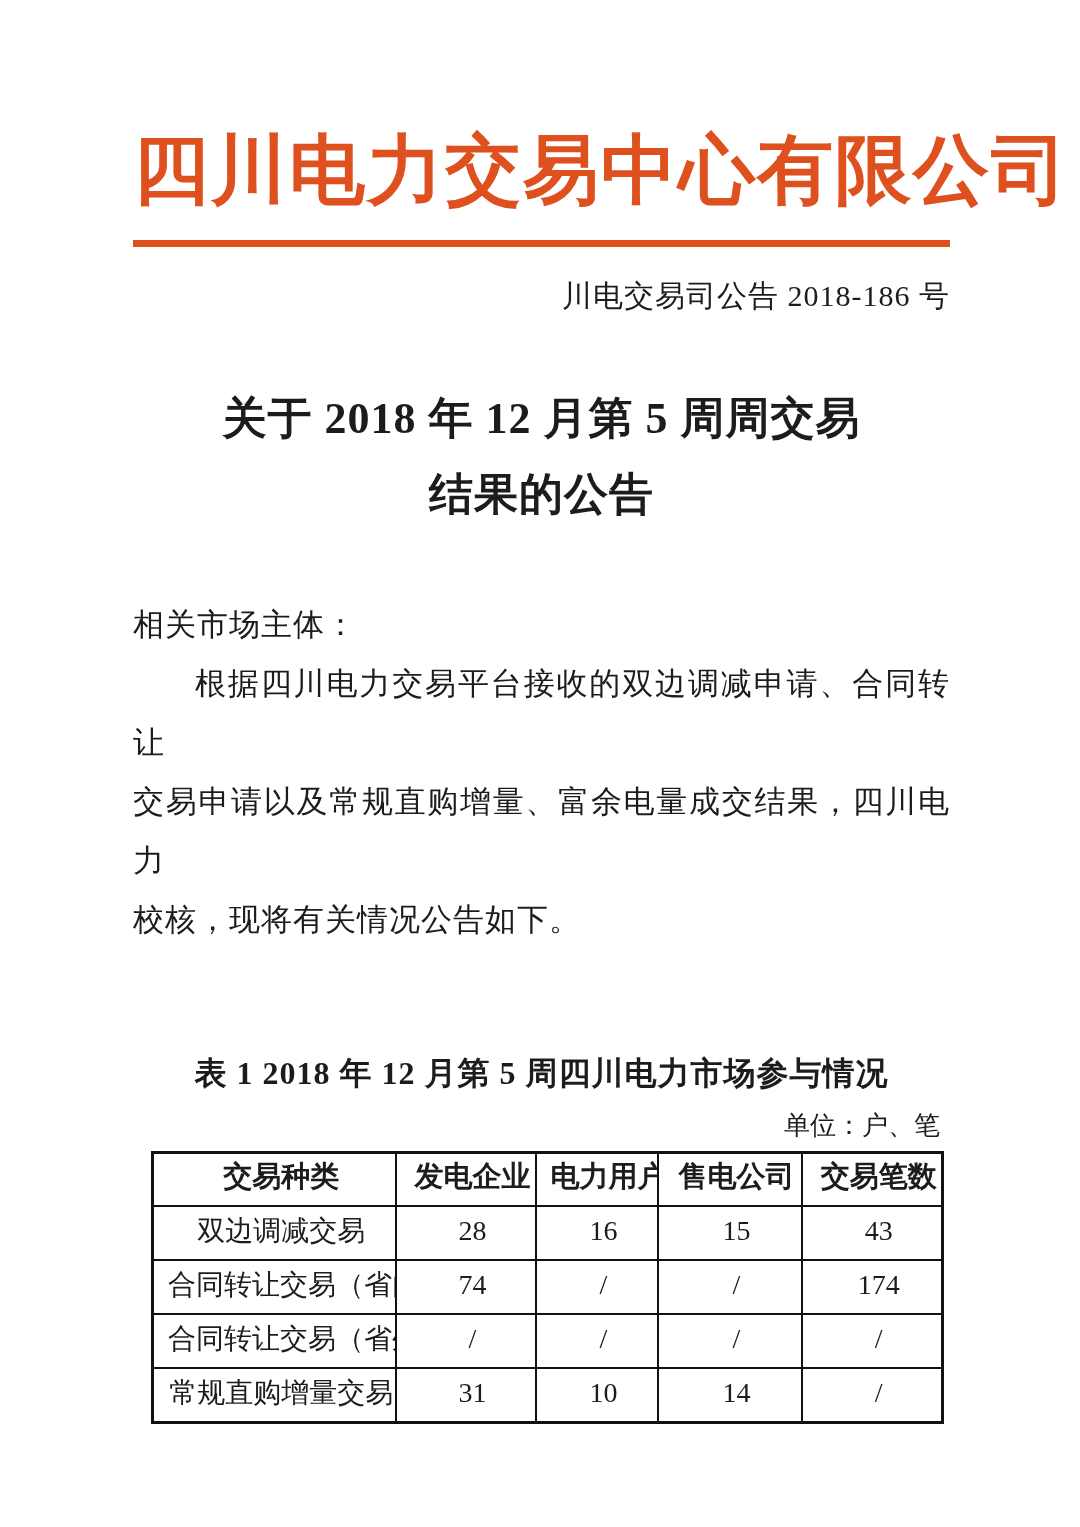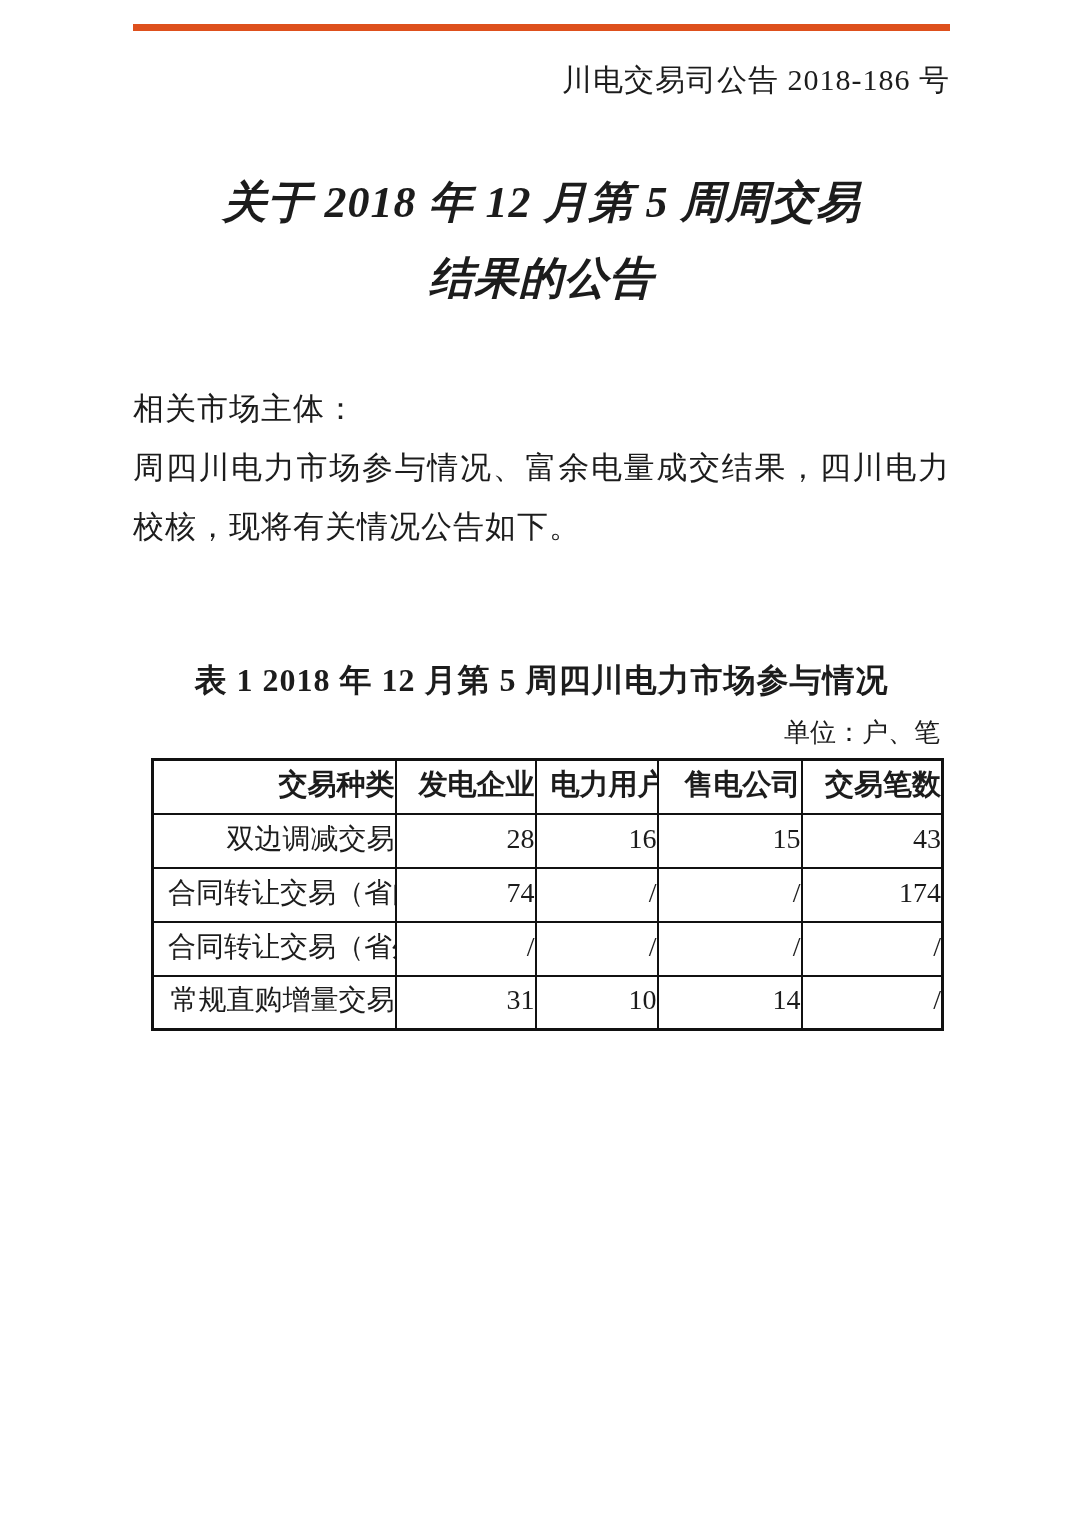--- a/index.html
+++ b/index.html
@@ -41,21 +41,20 @@
     line-height: 42px;
     letter-spacing: 1px;
   }
   .main-title {
     margin: 64px 0 0 0;
     text-align: center;
     font-size: 44px;
     line-height: 76px;
     font-weight: bold;
     letter-spacing: 1px;
-    font-style: italic;
   }
   .body-block {
     margin-top: 62px;
     font-size: 31px;
     letter-spacing: 1px;
   }
   .body-line {
     line-height: 59px;
     text-align: left;
   }
@@ -82,21 +81,21 @@
   table.data-table {
     margin: 8px 0 0 18px;
     width: 790px;
     border-collapse: collapse;
     border: 3px solid #111;
     table-layout: fixed;
   }
   table.data-table th, table.data-table td {
     border: 2px solid #111;
     padding: 0 0 4px 14px;
-    text-align: right;
+    text-align: center;
     vertical-align: middle;
     font-size: 28px;
     overflow: hidden;
     white-space: nowrap;
   }
   table.data-table th {
     height: 54px;
     font-weight: bold;
     font-size: 29px;
   }
@@ -105,33 +104,35 @@
   col.c2 { width: 140px; }
   col.c3 { width: 122px; }
   col.c4 { width: 144px; }
   col.c5 { width: 141px; }
 </style>
 </head>
 <body>
 
 <div class="page">
 
+  <h1 class="company-title">四川电力交易中心有限公司</h1>
 
   <div class="header-rule"></div>
 
   <div class="doc-number">川电交易司公告 2018-186 号</div>
 
   <h2 class="main-title">
     <div>关于 2018 年 12 月第 5 周周交易</div>
     <div>结果的公告</div>
   </h2>
 
   <div class="body-block">
     <div class="body-line">相关市场主体：</div>
-    <div class="body-line justify">周四川电力市场参与情况、富余电量成交结果，四川电力</div>
+    <div class="body-line indent justify">根据四川电力交易平台接收的双边调减申请、合同转让</div>
+    <div class="body-line justify">交易申请以及常规直购增量、富余电量成交结果，四川电力</div>
     <div class="body-line">校核，现将有关情况公告如下。</div>
   </div>
 
   <h3 class="table-caption">表 1 2018 年 12 月第 5 周四川电力市场参与情况</h3>
 
   <div class="unit-note">单位：户、笔</div>
 
   <table class="data-table">
     <colgroup>
       <col class="c1">

